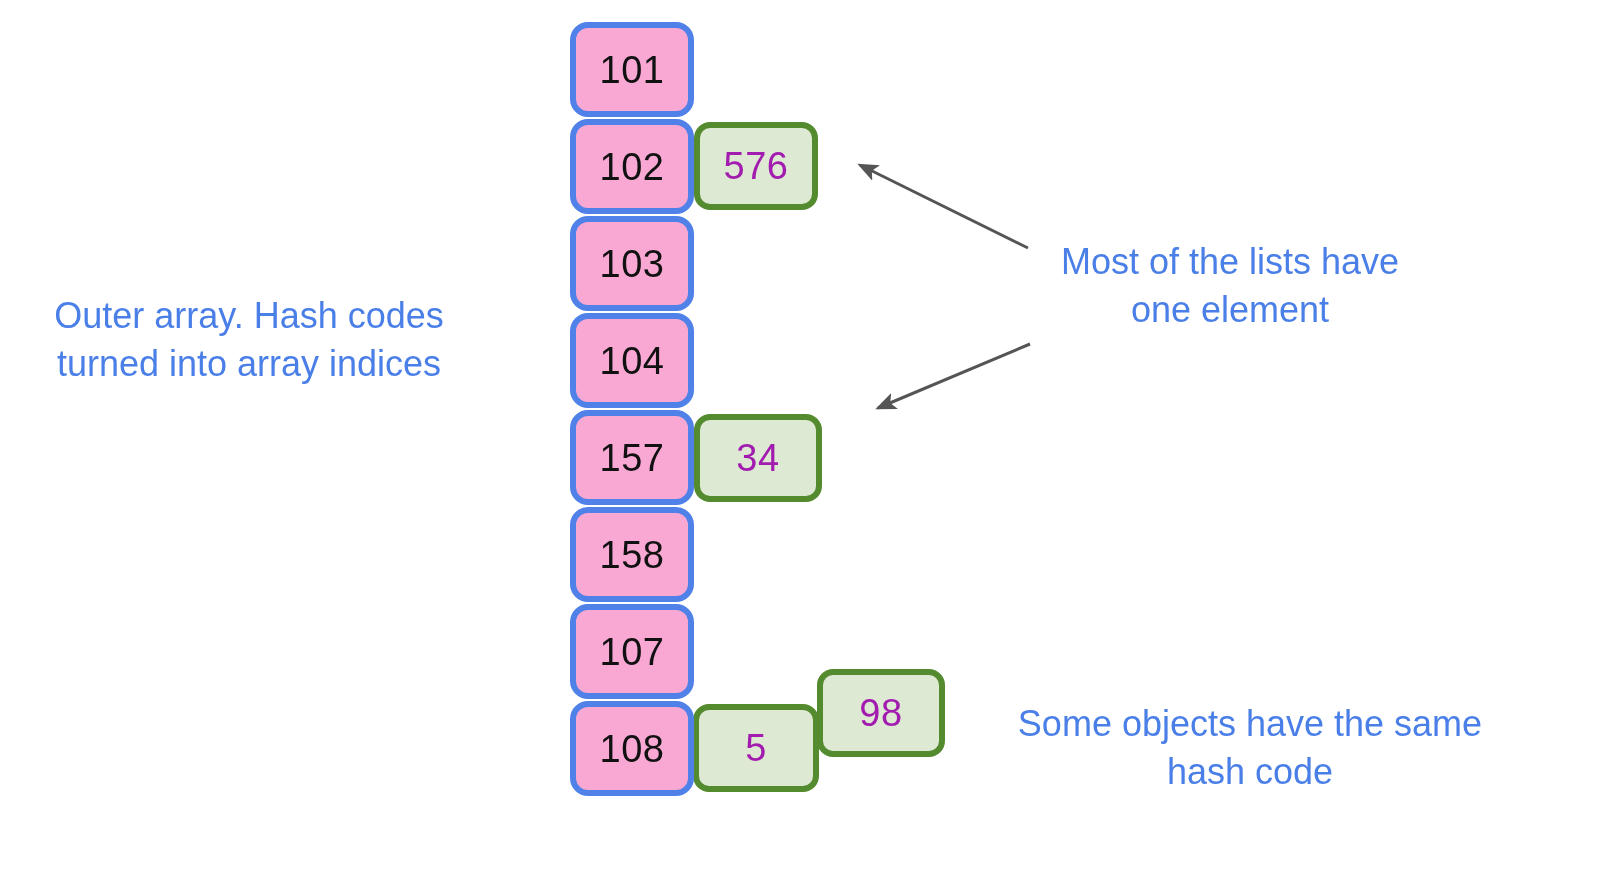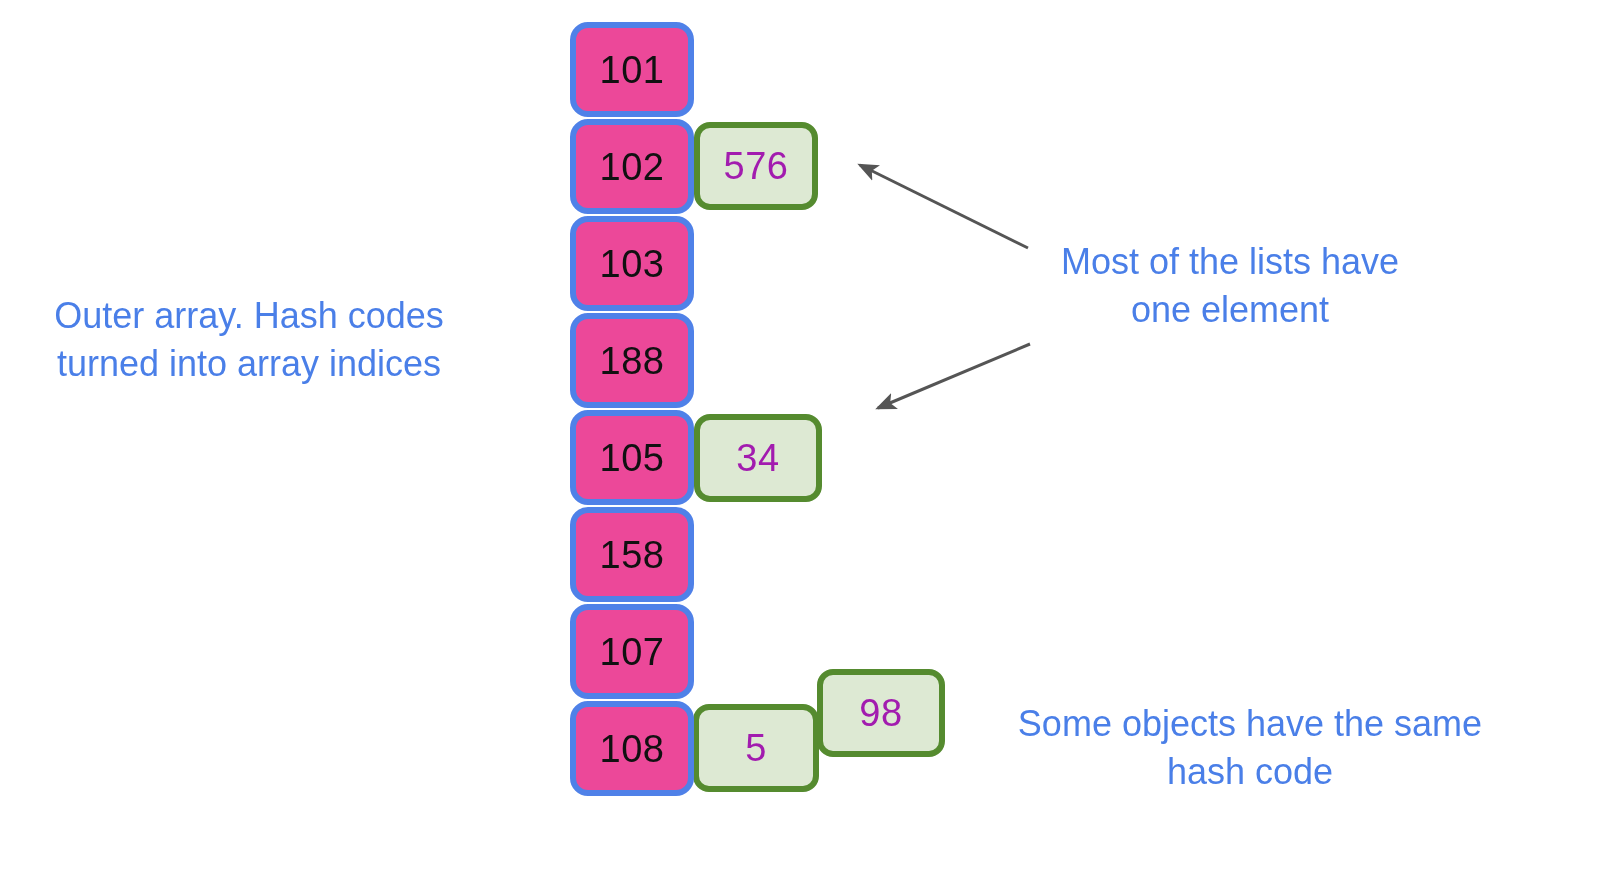--- a/index.html
+++ b/index.html
@@ -20,21 +20,21 @@
 
   
   .bucket {
     position: absolute;
     left: 570px;
     width: 124px;
     height: 95px;
     box-sizing: border-box;
     border: 6px solid #4f81e8;
     border-radius: 18px;
-    background: #ec4899;
+    background: #f9a8d4;
     display: flex;
     align-items: center;
     justify-content: center;
     z-index: 3;
   }
   .bucket .bucket-label {
     font-size: 38px;
     color: #111111;
     line-height: 1;
     letter-spacing: 0.5px;
@@ -121,25 +121,25 @@
   </div>
   <div class="node" style="top:122px; left:694px; width:124px;">
     <span class="node-label">576</span>
   </div>
 
   <div class="bucket" style="top:216px;">
     <span class="bucket-label">103</span>
   </div>
 
   <div class="bucket" style="top:313px;">
-    <span class="bucket-label">188</span>
+    <span class="bucket-label">104</span>
   </div>
 
   <div class="bucket" style="top:410px;">
-    <span class="bucket-label">105</span>
+    <span class="bucket-label">157</span>
   </div>
   <div class="node" style="top:414px; left:694px; width:128px;">
     <span class="node-label">34</span>
   </div>
 
   <div class="bucket" style="top:507px;">
     <span class="bucket-label">158</span>
   </div>
 
   <div class="bucket" style="top:604px;">

